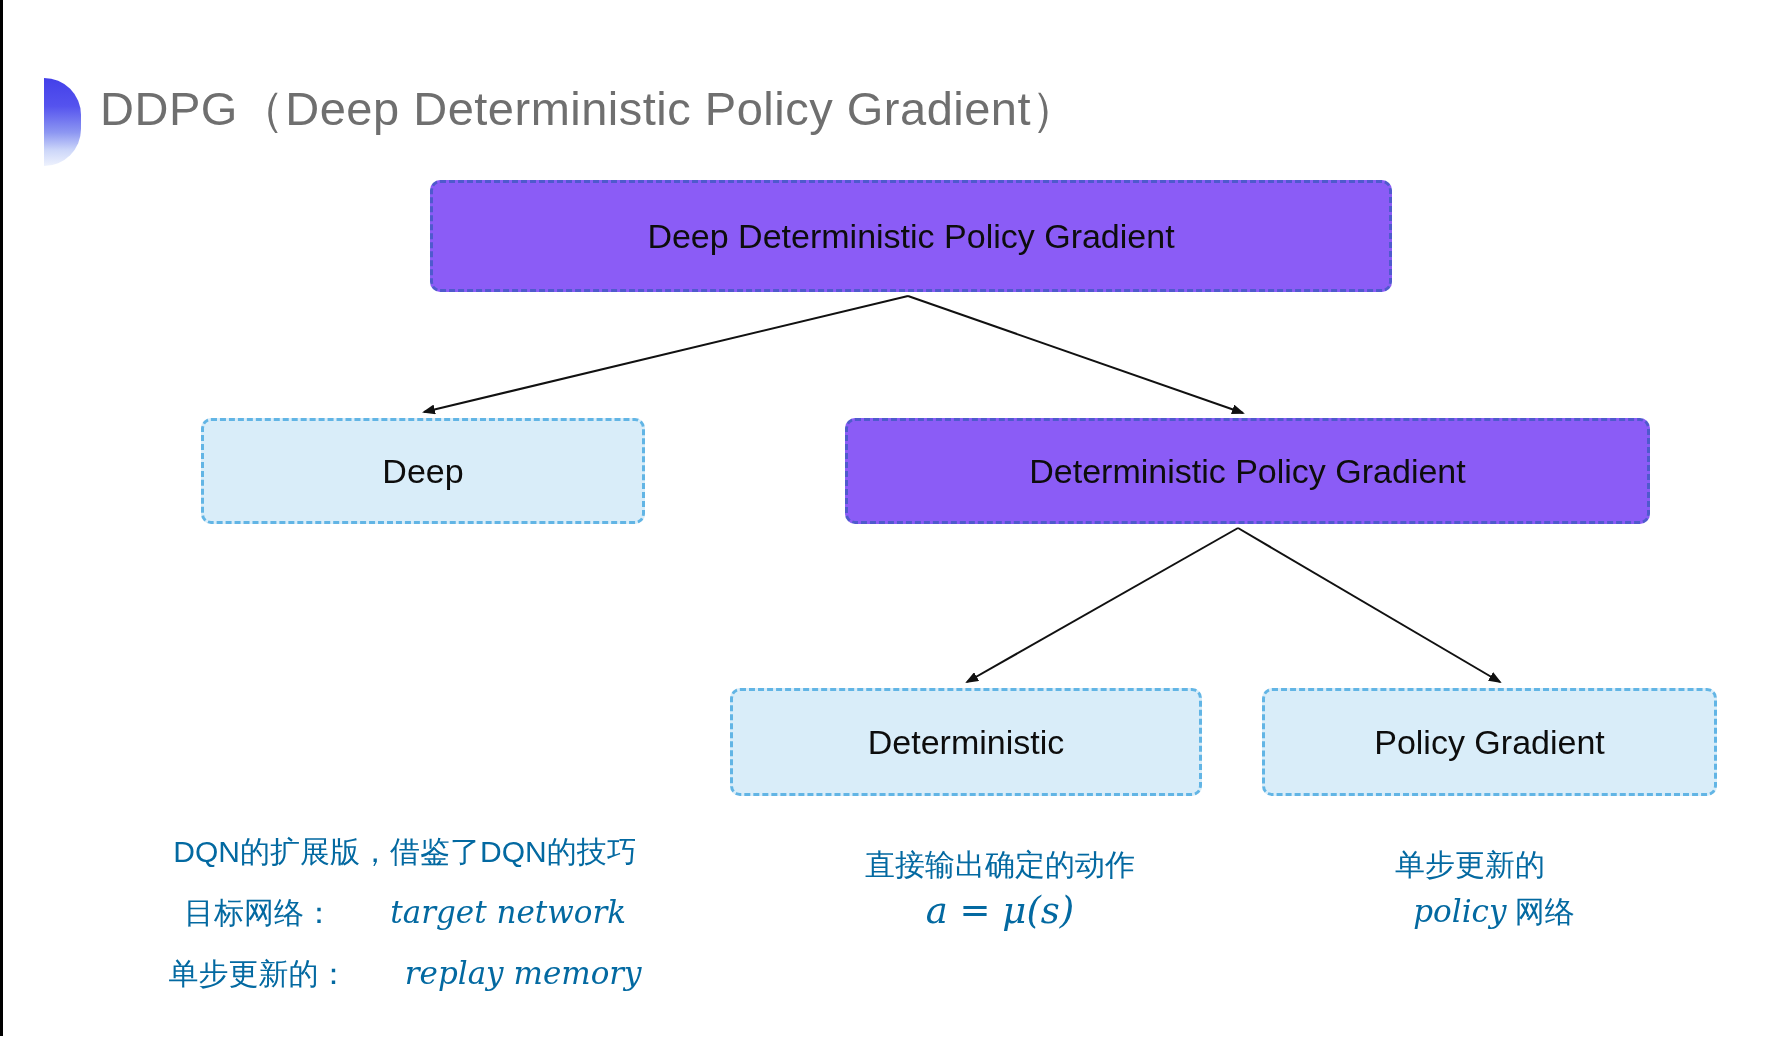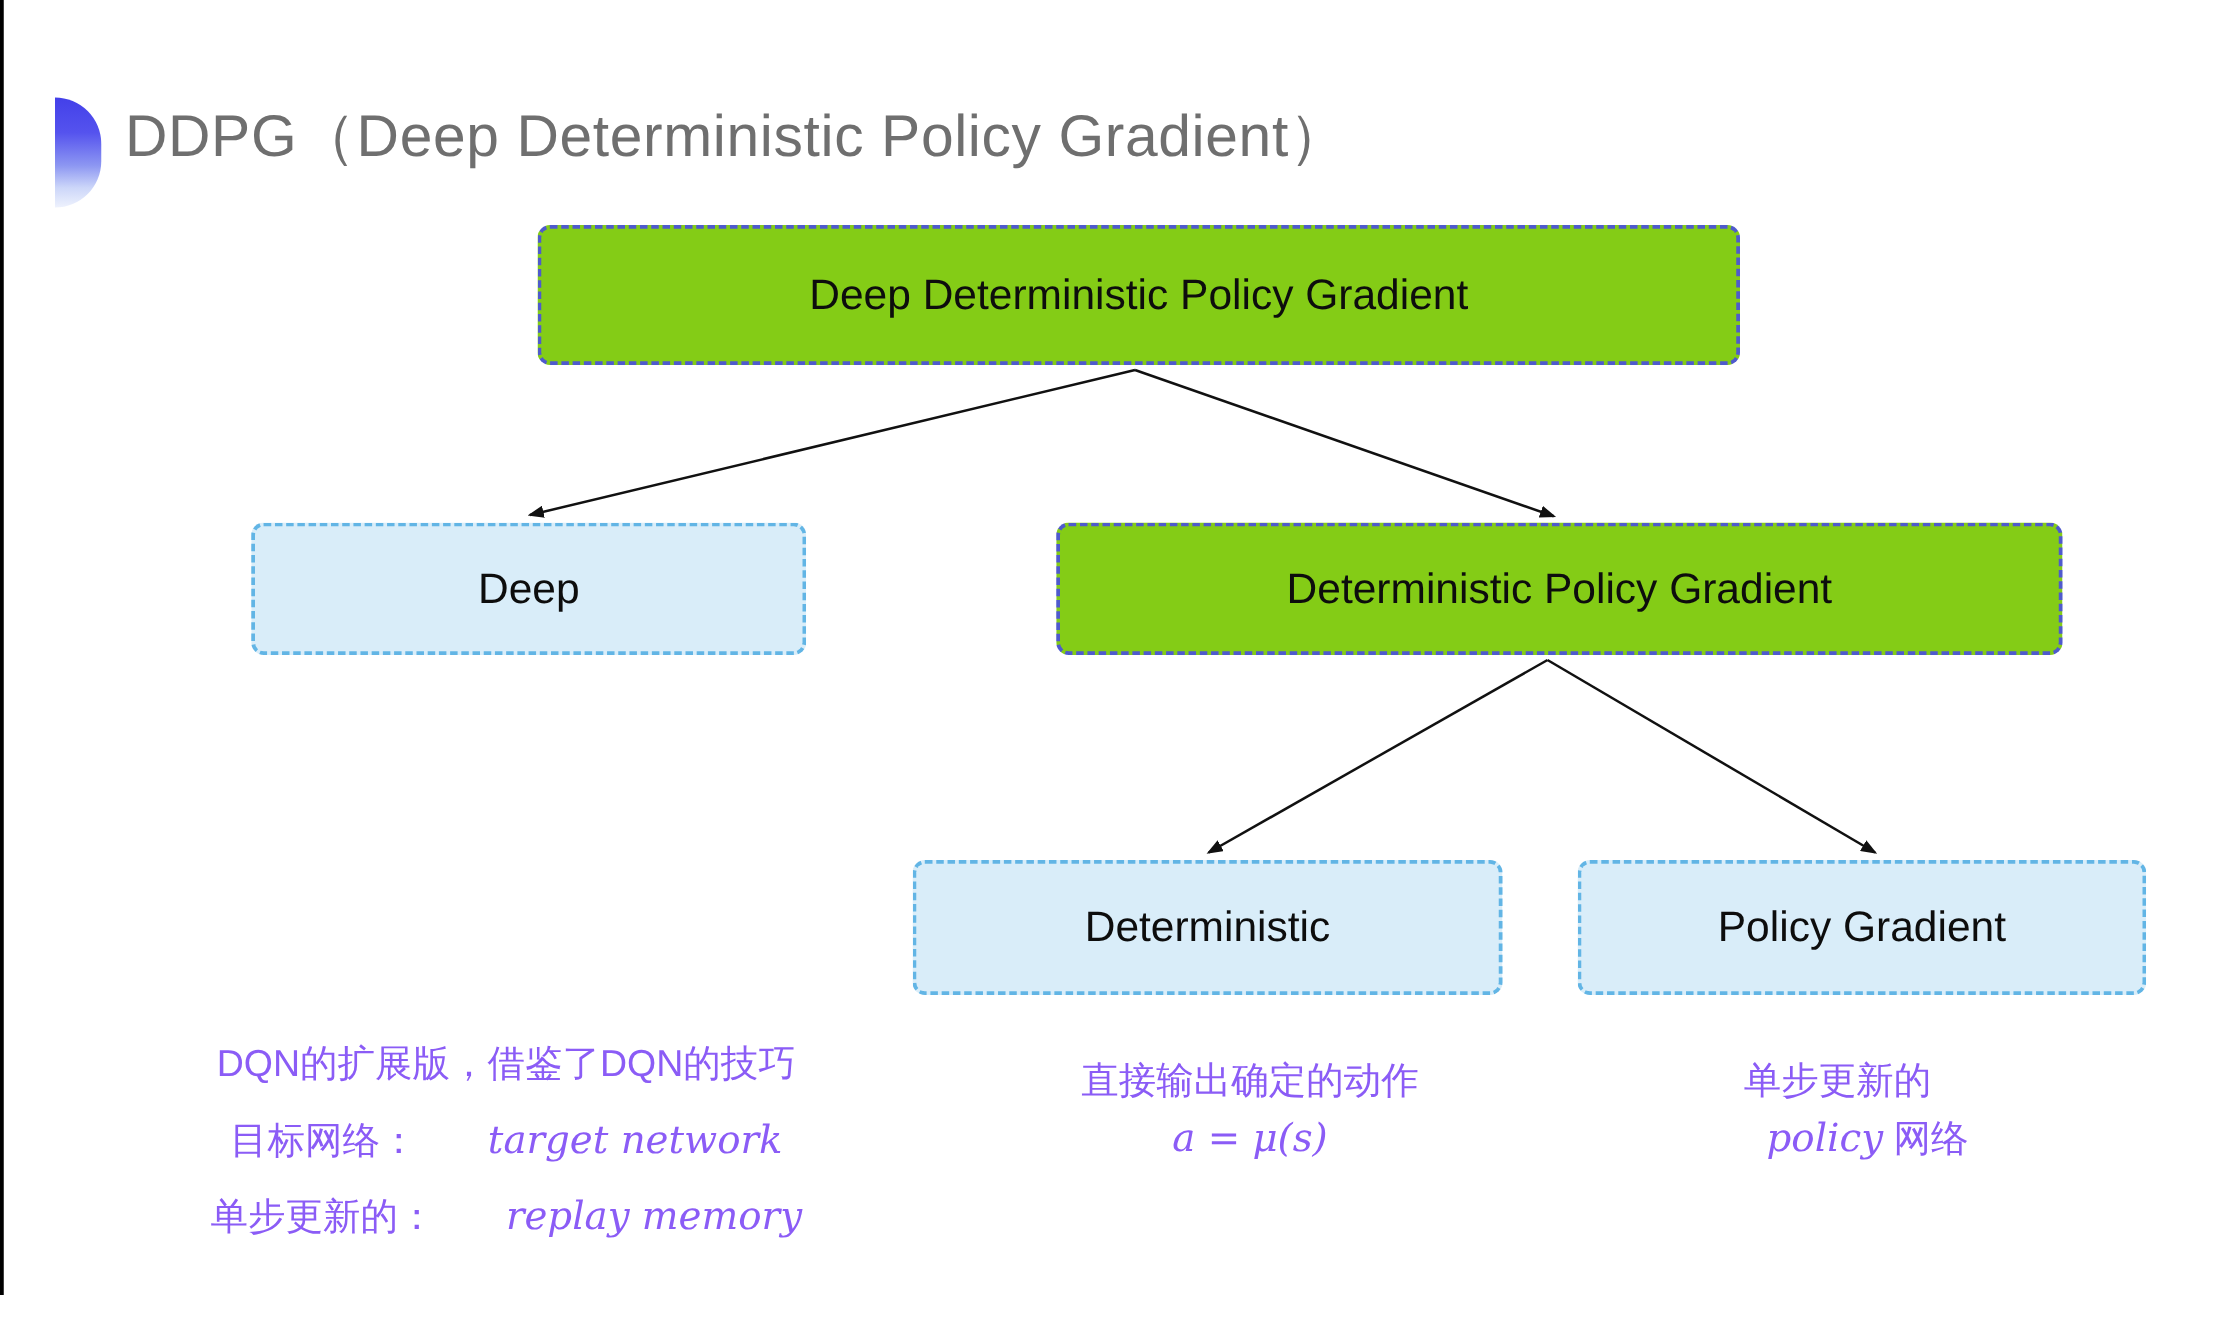--- a/index.html
+++ b/index.html
@@ -21,42 +21,42 @@
   #slide-title {
     position:absolute; left:100px; top:74px; height:70px;
     font-size:47px; line-height:70px; font-weight:500;
     color:#6f6f6f; letter-spacing:0.5px; white-space:nowrap;
   }
   .box {
     position:absolute; display:flex; align-items:center; justify-content:center;
     border-radius:10px; font-size:34px; font-weight:500; color:#0d0d0d;
     text-align:center; white-space:nowrap;
   }
-  .box.lavender { background:#84cc16; border:3px dashed #4f5acd; }
+  .box.lavender { background:#8b5cf6; border:3px dashed #4f5acd; }
   .box.cyan     { background:#d9edf9; border:3px dashed #62b5e5; }
   #node-ddpg          { left:430px;  top:180px; width:956px; height:106px; }
   #node-deep          { left:172px;  top:418px; width:438px; height:100px;margin-left:29px; }
   #node-dpg           { left:845px;  top:418px; width:799px; height:100px; }
   #node-deterministic { left:730px;  top:688px; width:466px; height:102px; }
   #node-policy-gradient { left:1262px; top:688px; width:449px; height:102px;justify-content:center; }
   #edges { position:absolute; left:0; top:0; width:1778px; height:1056px; pointer-events:none; }
   .note {
-    position:absolute; text-align:center; color:#8b5cf6;
+    position:absolute; text-align:center; color:#0369a1;
     font-size:30px; font-weight:500; line-height:60px;
   }
   #note-deep { left:110px; top:822px; width:590px; }
   #note-deterministic { left:790px; top:842px; width:420px; line-height:46px; }
   #note-policy-gradient { left:1270px; top:842px; width:400px; line-height:46px; }
   .term {
     font-family:"DejaVu Serif", serif; font-style:italic;
     font-size:31px; font-weight:400;margin-left:48px;
   }
   .formula {
     font-family:"DejaVu Serif", serif; font-style:italic;
-    font-size:31px; font-weight:400;
+    font-size:37px; font-weight:400;
   }
 </style>
 </head>
 <body>
 
 <div id="slide">
 
   <div id="left-edge"></div>
 
   <div id="accent-icon"></div>

